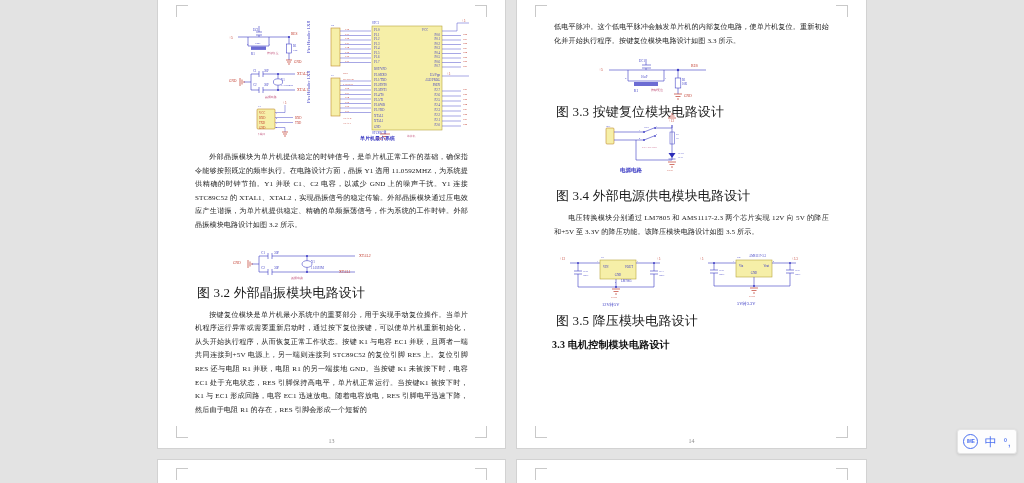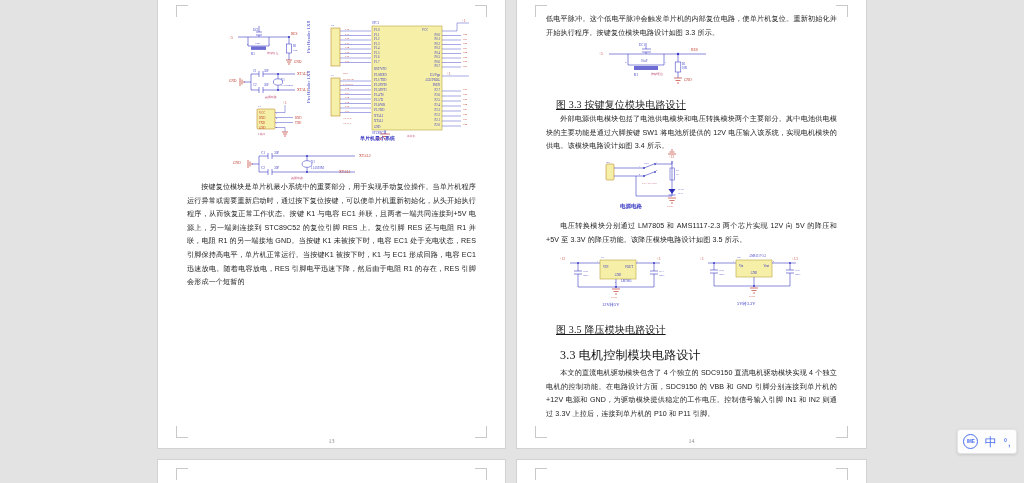--- a/index.html
+++ b/index.html
@@ -26,30 +26,30 @@
   .cm-tr{border-right:1px solid #c9c9c9;border-top:1px solid #c9c9c9;}
   .cm-bl{border-left:1px solid #c9c9c9;border-bottom:1px solid #c9c9c9;}
   .cm-br{border-right:1px solid #c9c9c9;border-bottom:1px solid #c9c9c9;}
 
   .page-body{position:absolute;left:27px;right:27px;top:14px;bottom:22px;}
 
   
   .para{
     font-size:7.1px;line-height:13.6px;color:#1b1b1b;
     text-align:justify;text-indent:14.2px;
-    letter-spacing:.12px;margin:2px;
-    font-family:Liberation Sans, sans-serif;
+    letter-spacing:.12px;margin:10px;
+    font-family:Liberation Serif, serif;
   }
   .fig-cap{
-    font-size:10px;line-height:13px;color:#191919;
-    margin:16px 0 1px 12px;letter-spacing:.15px;text-decoration:underline;
+    font-size:13px;line-height:13px;color:#191919;
+    margin:7px 0 1px 12px;letter-spacing:.15px;
   }
   .sec-head{
-    font-size:12px;font-weight:normal;color:#111;
-    margin:11px 0 3px 16px;letter-spacing:.2px;
+    font-size:10px;font-weight:bold;color:#111;
+    margin:11px 0 3px 8px;letter-spacing:.2px;
   }
   .pagenum{
     position:absolute;left:0;right:0;bottom:4px;
     text-align:center;font-size:6px;color:#8d8d8d;
   }
 
   
   .schem{position:relative;margin:2px auto 0 auto;}
   .schem svg{display:block;overflow:visible;}
   .cap-blue{fill:#3b3bc4;font-family:"Liberation Serif",serif;}
@@ -279,20 +279,21 @@
             <path class="wire" d="M200 117 V121"></path>
             <path class="gndp" d="M195 121 h10 M197 123.5 h6 M199 126 h2"></path>
             <text x="191" y="127" font-size="3.2" class="lbl-red">GND</text>
           </g>
           <text x="175" y="127" font-size="5" class="cap-blue" font-weight="bold">单片机最小系统</text>
         </svg>
       </div>
 
 
 
+      <p class="para">外部晶振模块为单片机提供稳定的时钟信号，是单片机正常工作的基础，确保指令能够按照既定的频率执行。在电路设计方面，晶振 Y1 选用 11.0592MHZ，为系统提供精确的时钟节拍。Y1 并联 C1、C2 电容，以减少 GND 上的噪声干扰。Y1 连接 STC89C52 的 XTAL1、XTAL2，实现晶振信号的稳定传输。外部晶振模块通过压电效应产生谐振，为单片机提供稳定、精确的单频振荡信号，作为系统的工作时钟。外部晶振模块电路设计如图 3.2 所示。</p>
 
       <div class="schem" style="height:36px;">
         <svg width="293" height="36" viewBox="0 0 293 36">
           <g transform="translate(58,12)">
             <text x="-10" y="9" font-size="3.6" class="lbl-red">GND</text>
             <path class="gndp" d="M5 5 v8 M7 6.5 v5 M9 8 v2"></path>
             <path class="wire" d="M9 9 H16"></path>
             <path class="wire" d="M16 1 V17"></path>
             <text x="18" y="-1.2" font-size="3.4" class="lbl-blue">C1</text>
             <text x="31" y="-1.2" font-size="3.3" class="lbl-blue">30P</text>
@@ -308,20 +309,21 @@
             <circle cx="64" cy="17" r="1" class="jdot"></circle>
             <text x="68" y="8" font-size="3.2" class="lbl-blue">Y1</text>
             <text x="68" y="13.5" font-size="3.1" class="lbl-blue">11.0592M</text>
             <text x="116" y="2" font-size="3.8" class="lbl-red">XTAL2</text>
             <text x="96" y="18" font-size="3.8" class="lbl-red">XTAL1</text>
             <text x="48" y="24" font-size="3" class="lbl-pink">晶振电路</text>
           </g>
         </svg>
       </div>
 
+      <div class="fig-cap">图 3.2 外部晶振模块电路设计</div>
 
       <p class="para">按键复位模块是单片机最小系统中的重要部分，用于实现手动复位操作。当单片机程序运行异常或需要重新启动时，通过按下复位按键，可以使单片机重新初始化，从头开始执行程序，从而恢复正常工作状态。按键 K1 与电容 EC1 并联，且两者一端共同连接到+5V 电源上，另一端则连接到 STC89C52 的复位引脚 RES 上。复位引脚 RES 还与电阻 R1 并联，电阻 R1 的另一端接地 GND。当按键 K1 未被按下时，电容 EC1 处于充电状态，RES 引脚保持高电平，单片机正常运行。当按键K1 被按下时，K1 与 EC1 形成回路，电容 EC1 迅速放电。随着电容放电，RES 引脚电平迅速下降，然后由于电阻 R1 的存在，RES 引脚会形成一个短暂的</p>
     </div>
 
     <div class="pagenum">13</div>
   </div>
 
   <div class="page" id="page-right">
     <div class="crop-mark cm-tl" style="left:18px;top:8px;"></div>
     <div class="crop-mark cm-tr" style="right:18px;top:8px;"></div>
@@ -355,21 +357,20 @@
             <text x="76" y="21" font-size="3" class="lbl-blue">10K</text>
             <path class="wire" d="M72 24 V30"></path>
             <path class="gndp" d="M68 30 h8 M69.5 32.5 h5 M71 35 h2"></path>
             <text x="78" y="33" font-size="3.6" class="lbl-red">GND</text>
           </g>
         </svg>
       </div>
 
       <div class="fig-cap">图 3.3 按键复位模块电路设计</div>
 
-      <p class="para">外部电源供电模块包括了电池供电模块和电压转换模块两个主要部分。其中电池供电模块的主要功能是通过六脚按键 SW1 将电池所提供的 12V 电压输入该系统，实现电机模块的供电。该模块电路设计如图 3.4 所示。</p>
 
       <div class="schem" style="height:62px;">
         <svg width="295" height="62" viewBox="0 0 295 62">
           <g transform="translate(62,4)">
             <text x="0" y="3" font-size="2.6" class="lbl-blue">BT1</text>
             <rect class="connbox" x="0" y="4" width="8" height="16" rx="1"></rect>
             <path class="wire" d="M8 8 H38 M8 16 H30 M30 16 V36"></path>
             <text x="38" y="4" font-size="2.6" class="lbl-blue">SW1</text>
             <path class="wire" d="M38 8 L48 4"></path>
             <circle cx="38" cy="8" r=".9" class="jdot"></circle>
@@ -395,20 +396,21 @@
             <text x="72" y="30" font-size="2.4" class="lbl-blue">LED1</text>
             <text x="72" y="33.5" font-size="2.4" class="lbl-blue">LED</text>
             <path class="wire" d="M30 36 H66"></path>
             <path class="gndp" d="M62 38 h8 M63.5 40.5 h5 M65 43 h2"></path>
             <text x="61" y="47" font-size="2.6" class="lbl-red">GND</text>
             <text x="14" y="48" font-size="5.5" class="cap-blue" font-weight="bold">电源电路</text>
           </g>
         </svg>
       </div>
 
+      <div class="fig-cap">图 3.4 外部电源供电模块电路设计</div>
 
       <p class="para">电压转换模块分别通过 LM7805 和 AMS1117-2.3 两个芯片实现 12V 向 5V 的降压和+5V 至 3.3V 的降压功能。该降压模块电路设计如图 3.5 所示。</p>
 
       <div class="schem" style="height:58px;">
         <svg width="295" height="58" viewBox="0 0 295 58">
 
           <g transform="translate(22,6)">
             <text x="-6" y="5" font-size="3.2" class="lbl-red">+12</text>
             <path class="wire" d="M4 8 H34"></path>
             <text x="35" y="3" font-size="2.8" class="lbl-blue">U1</text>
@@ -472,21 +474,20 @@
             <text x="45" y="44" font-size="2.8" class="lbl-red">GND</text>
             <text x="33" y="52" font-size="4.4" class="cap-blue">5V转3.3V</text>
           </g>
         </svg>
       </div>
 
       <div class="fig-cap">图 3.5 降压模块电路设计</div>
 
       <h2 class="sec-head">3.3  电机控制模块电路设计</h2>
 
-      <p class="para">本文的直流电机驱动模块包含了 4 个独立的 SDC9150 直流电机驱动模块实现 4 个独立电机的控制功能。在电路设计方面，SDC9150 的 VBB 和 GND 引脚分别连接到单片机的+12V 电源和 GND，为驱动模块提供稳定的工作电压。控制信号输入引脚 IN1 和 IN2 则通过 3.3V 上拉后，连接到单片机的 P10 和 P11 引脚。</p>
     </div>
 
     <div class="pagenum">14</div>
   </div>
 
   <div class="page" id="page-left-next">
     <div class="crop-mark cm-tl" style="left:18px;top:8px;"></div>
     <div class="crop-mark cm-tr" style="right:18px;top:8px;"></div>
   </div>
   <div class="page" id="page-right-next">

